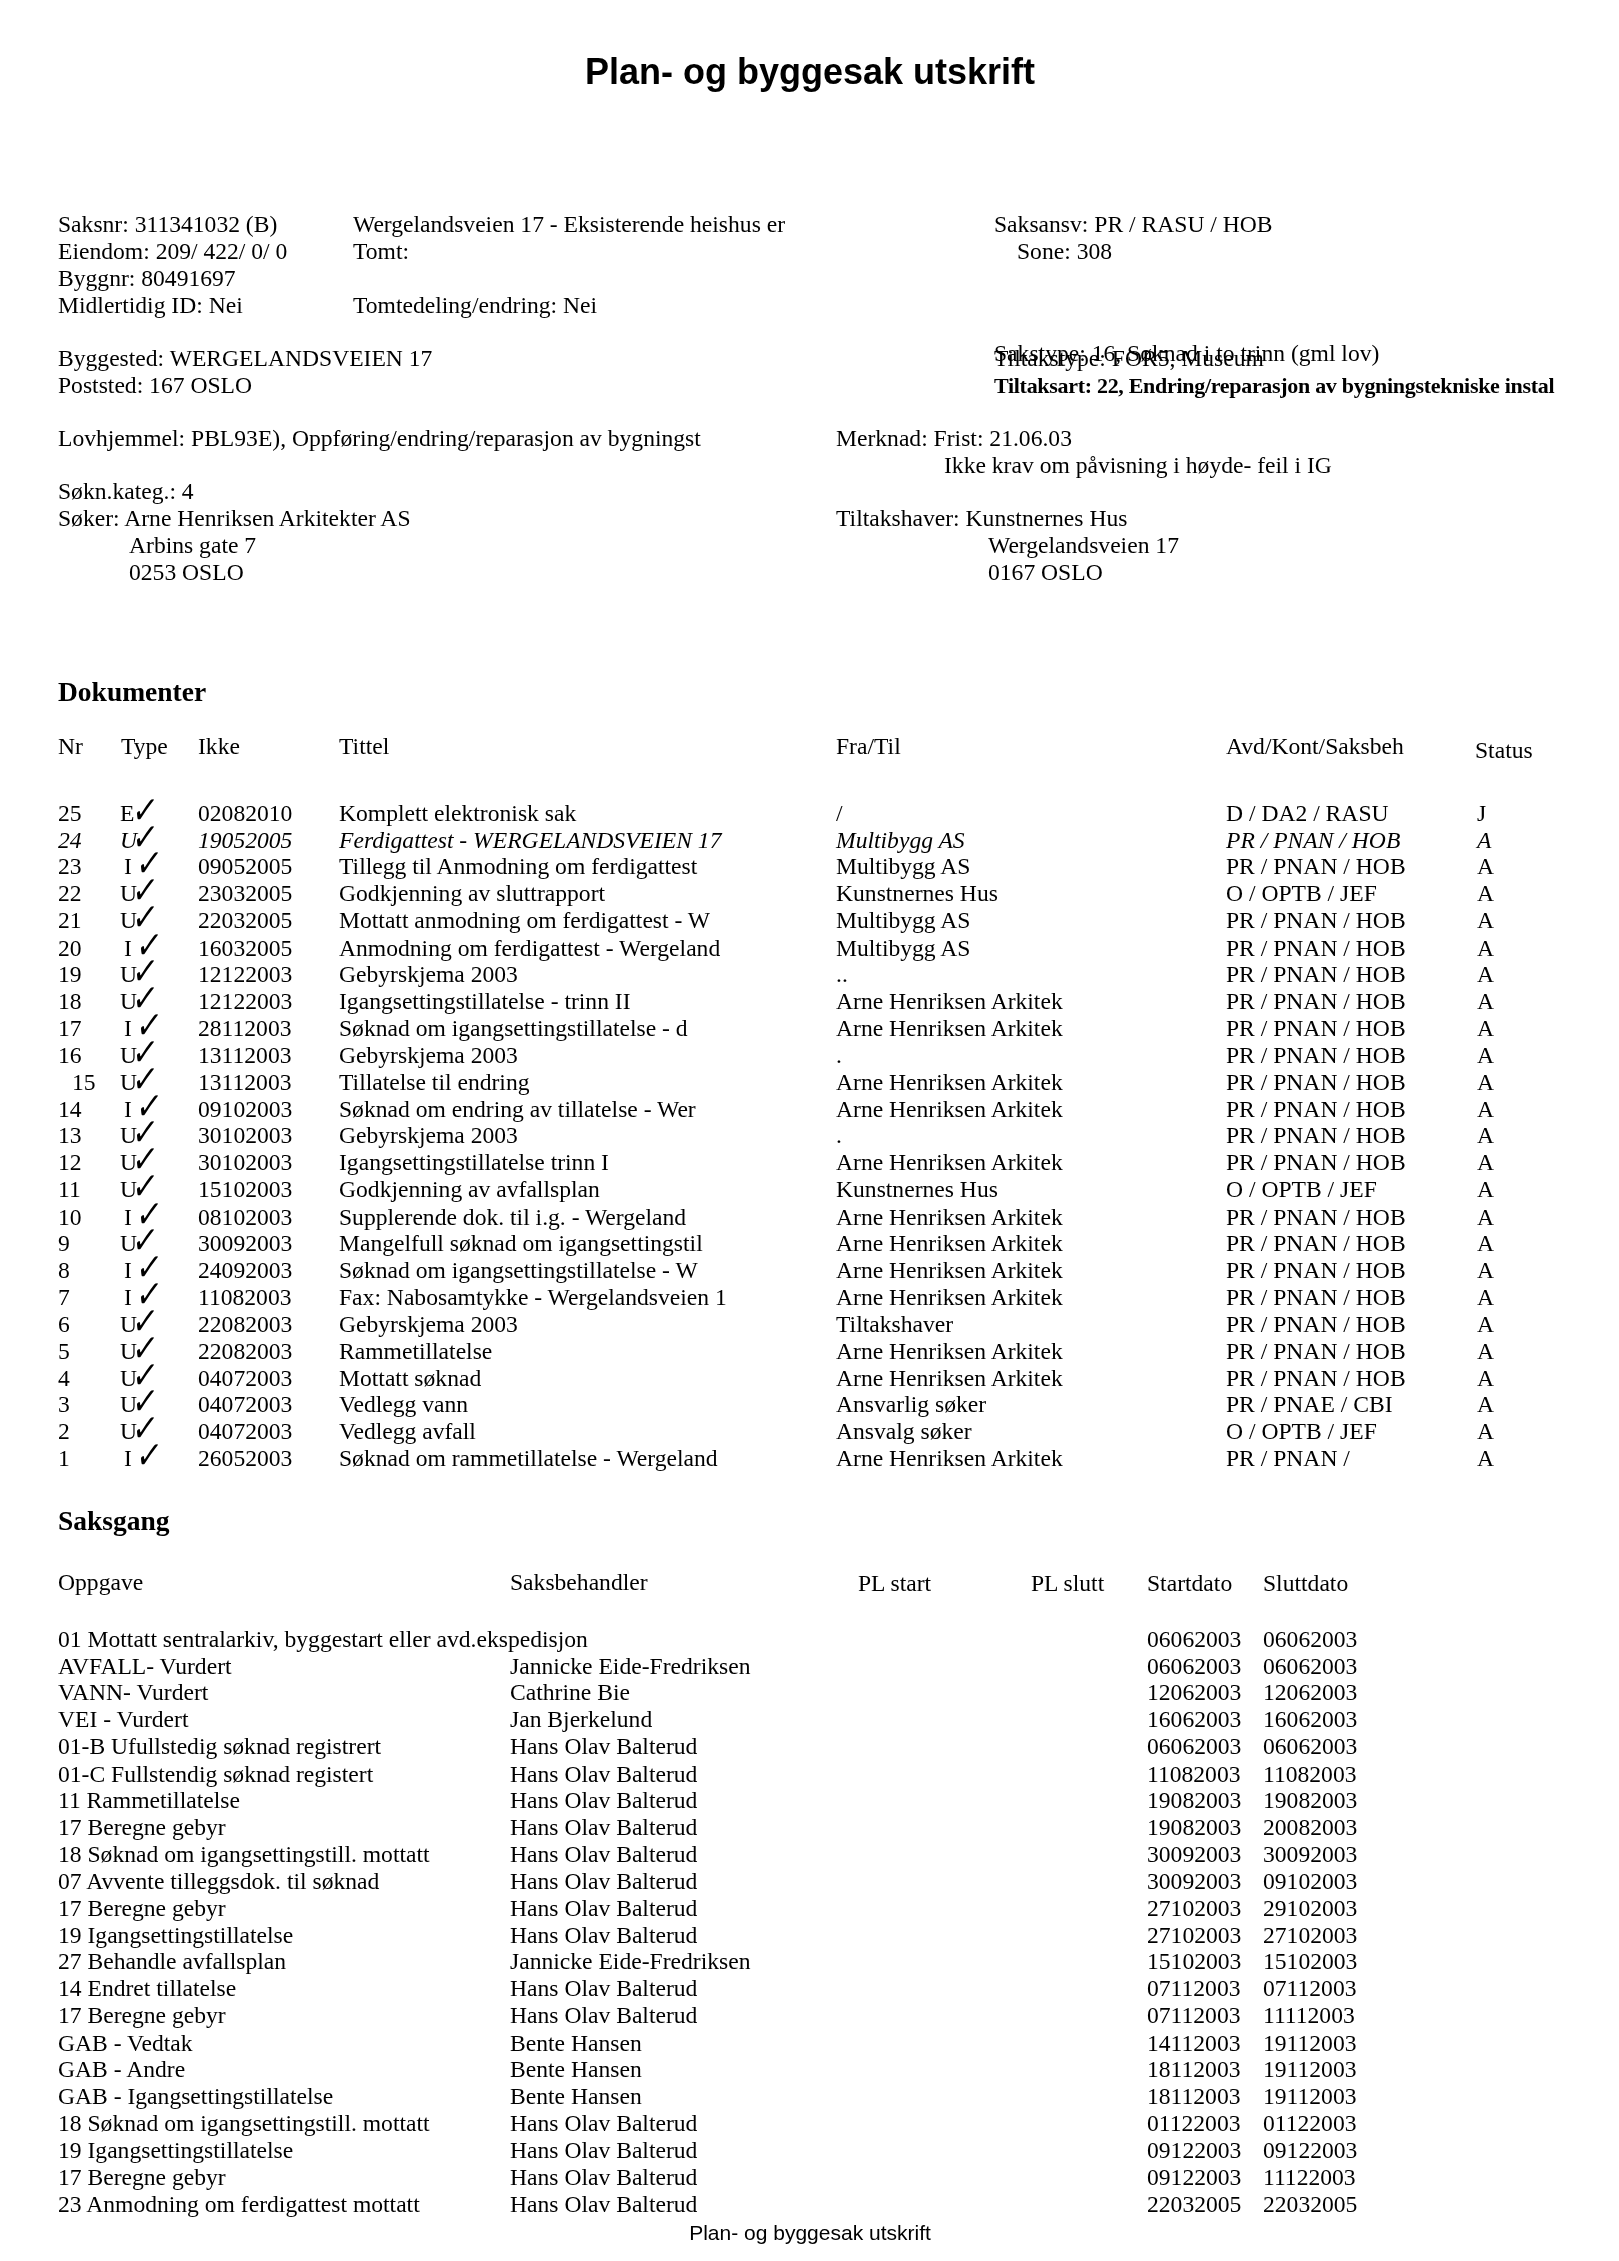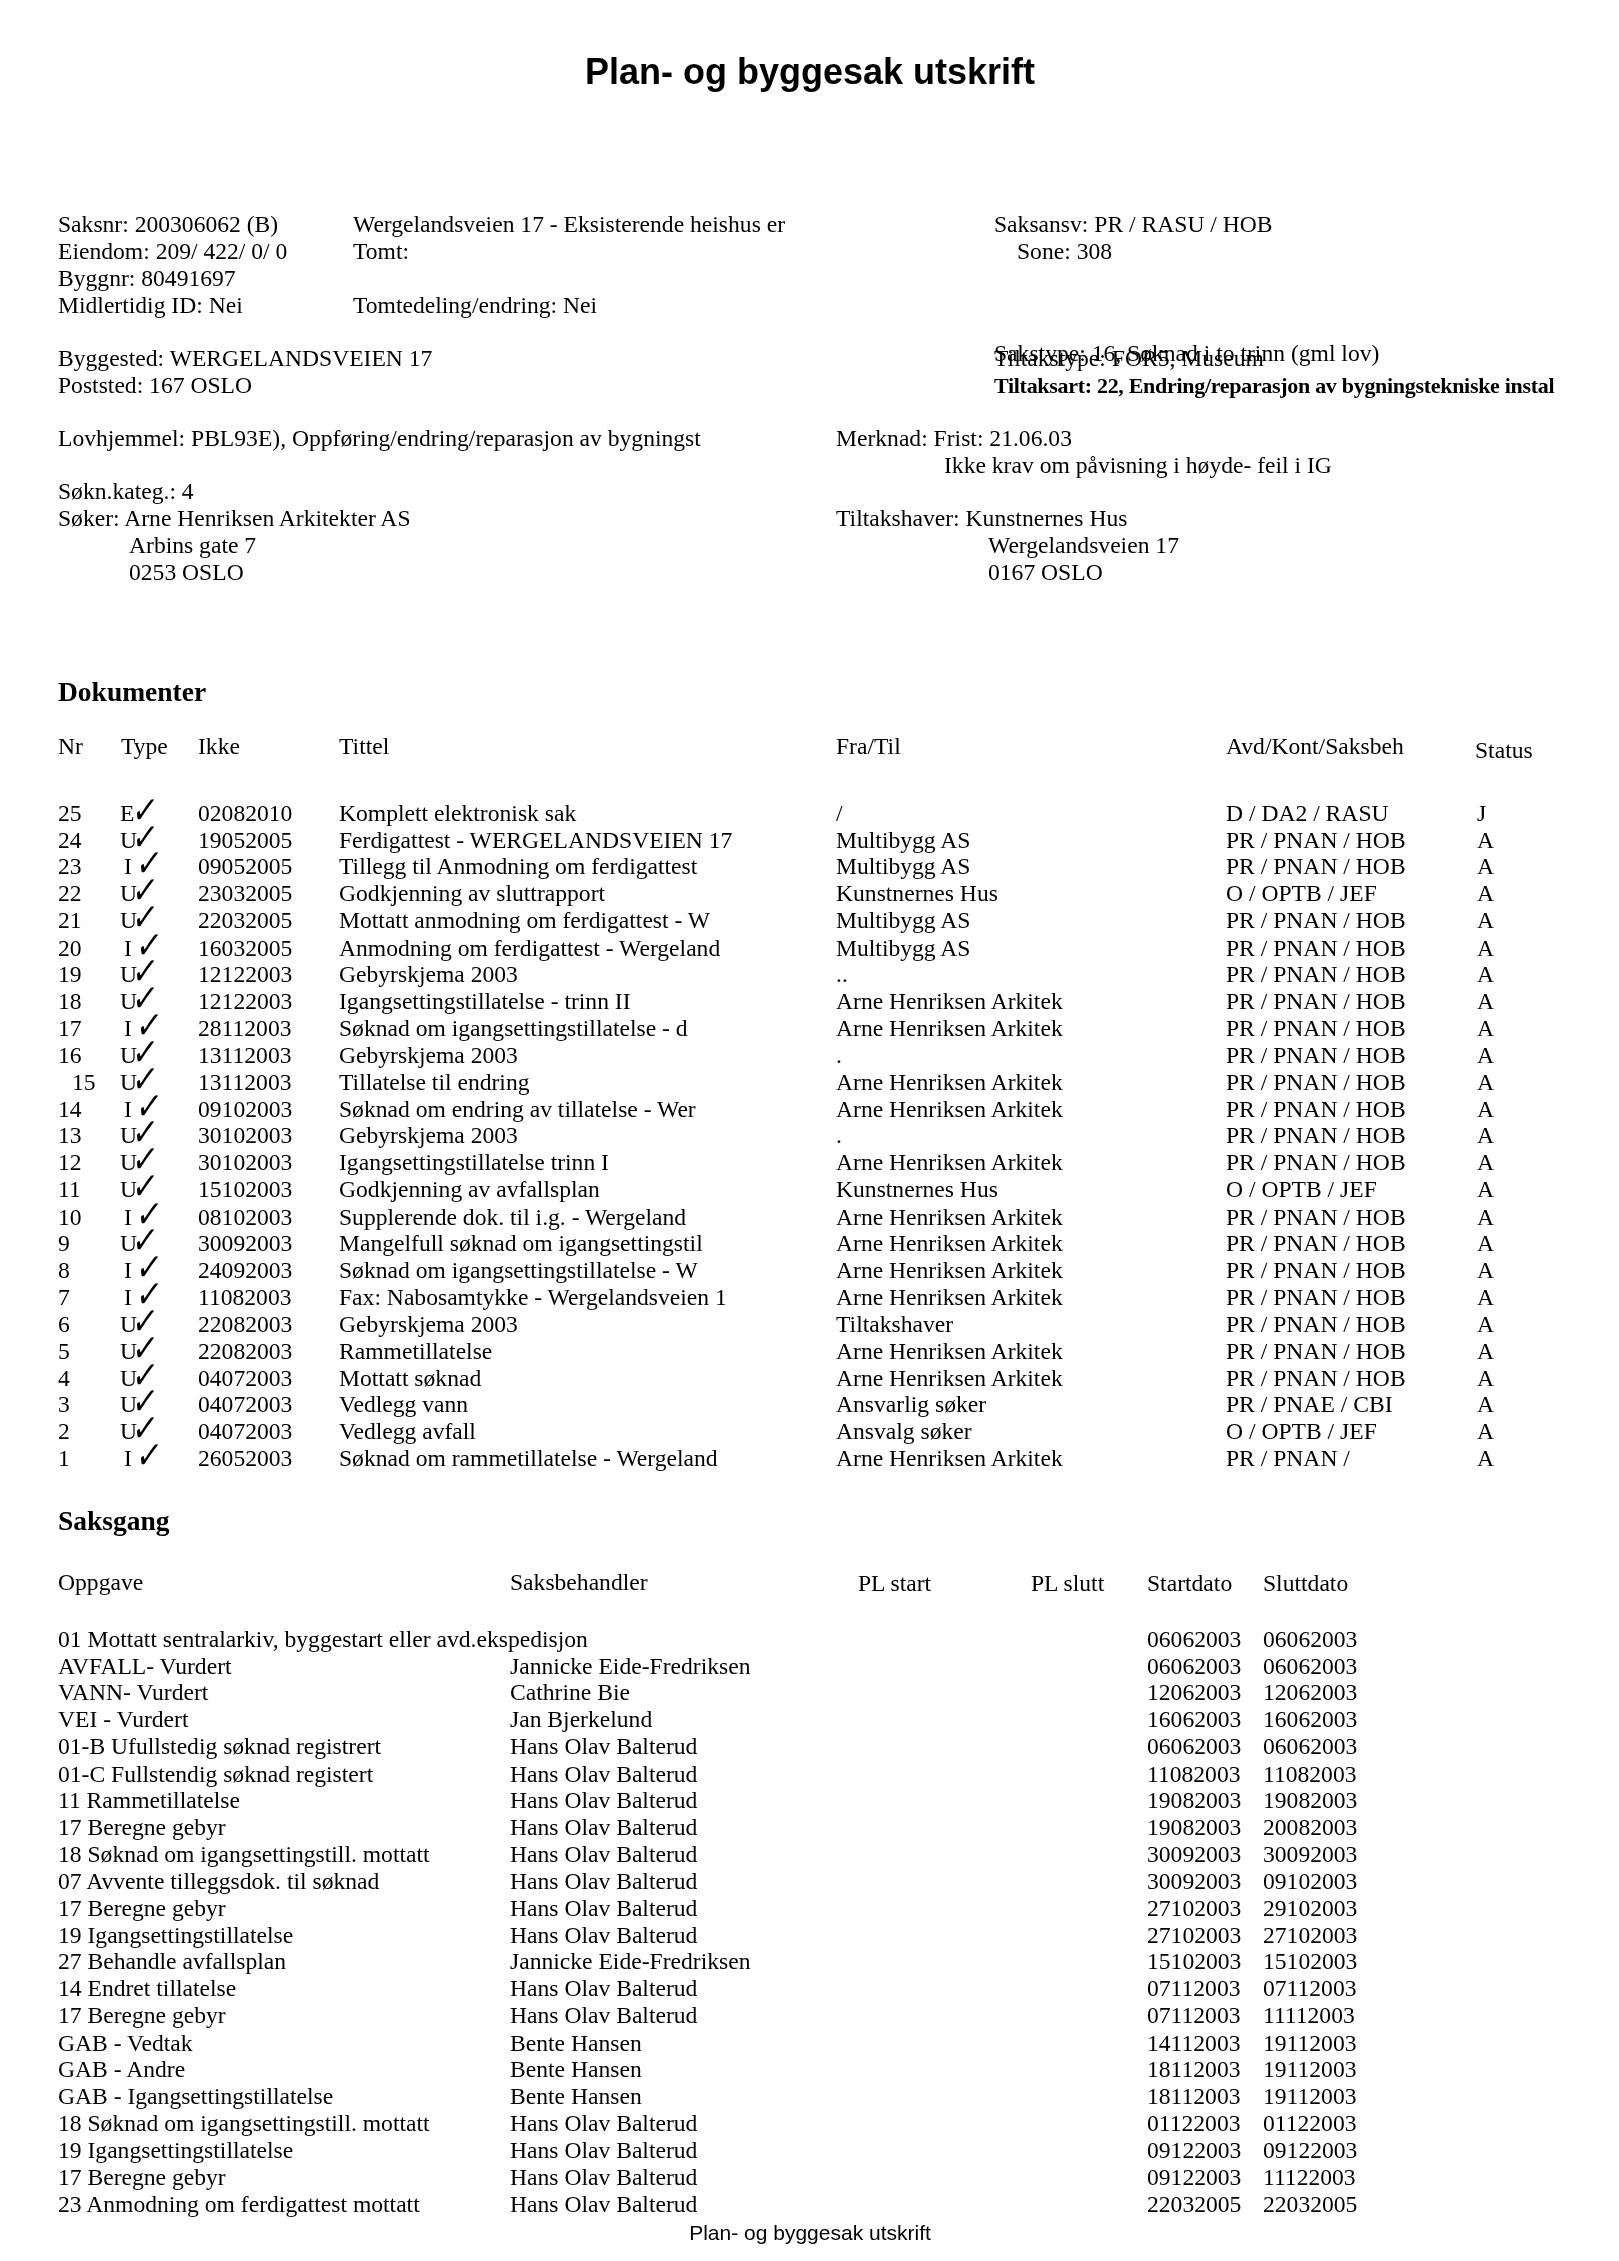--- a/index.html
+++ b/index.html
@@ -26,21 +26,21 @@
     font-weight: bold; line-height: 27px; transform: skewX(-8deg) scaleY(1.3);
   }
   .tight { letter-spacing: -0.3px; }
 </style>
 </head>
 <body>
 
 <div class="abs title">Plan- og byggesak utskrift</div>
 
 <div>
-  <div class="abs line" style="left:58px;top:211px;">Saksnr: 200306062 (B)</div>
+  <div class="abs line" style="left:58px;top:211px;">Saksnr: 311341032 (B)</div>
   <div class="abs line" style="left:58px;top:238px;">Eiendom: 209/ 422/ 0/ 0</div>
   <div class="abs line" style="left:58px;top:265px;">Byggnr: 80491697</div>
   <div class="abs line" style="left:58px;top:292px;">Midlertidig ID: Nei</div>
   <div class="abs line" style="left:353px;top:211px;">Wergelandsveien 17 - Eksisterende heishus er</div>
   <div class="abs line" style="left:353px;top:238px;">Tomt:</div>
   <div class="abs line" style="left:353px;top:292px;">Tomtedeling/endring: Nei</div>
   <div class="abs line" style="left:58px;top:345px;">Byggested: WERGELANDSVEIEN 17</div>
   <div class="abs line" style="left:58px;top:372px;">Poststed: 167 OSLO</div>
   <div class="abs line" style="left:58px;top:425px;">Lovhjemmel: PBL93E), Oppføring/endring/reparasjon av bygningst</div>
   <div class="abs line" style="left:58px;top:478px;">Søkn.kateg.: 4</div>
@@ -78,21 +78,21 @@
       <div class="row" style="top: 800px;">
         <span style="left:58px">25</span>
         <span style="left:120px">E</span>
         <span class="check" style="left:133px;top:-2.6px">✓</span>
         <span style="left:198px">02082010</span>
         <span style="left:339px">Komplett elektronisk sak</span>
         <span style="left:836px">/</span>
         <span style="left:1226px">D / DA2 / RASU</span>
         <span style="left:1477px">J</span>
       </div>
-      <div class="row" style="top: 827px;">
+      <div class="row" style="top: 827px; font-style: italic;">
         <span style="left:58px">24</span>
         <span style="left:120px">U</span>
         <span class="check" style="left:133px;top:-2.6px">✓</span>
         <span style="left:198px">19052005</span>
         <span style="left:339px">Ferdigattest - WERGELANDSVEIEN 17</span>
         <span style="left:836px">Multibygg AS</span>
         <span style="left:1226px">PR / PNAN / HOB</span>
         <span style="left:1477px">A</span>
       </div>
       <div class="row" style="top: 853px;">

